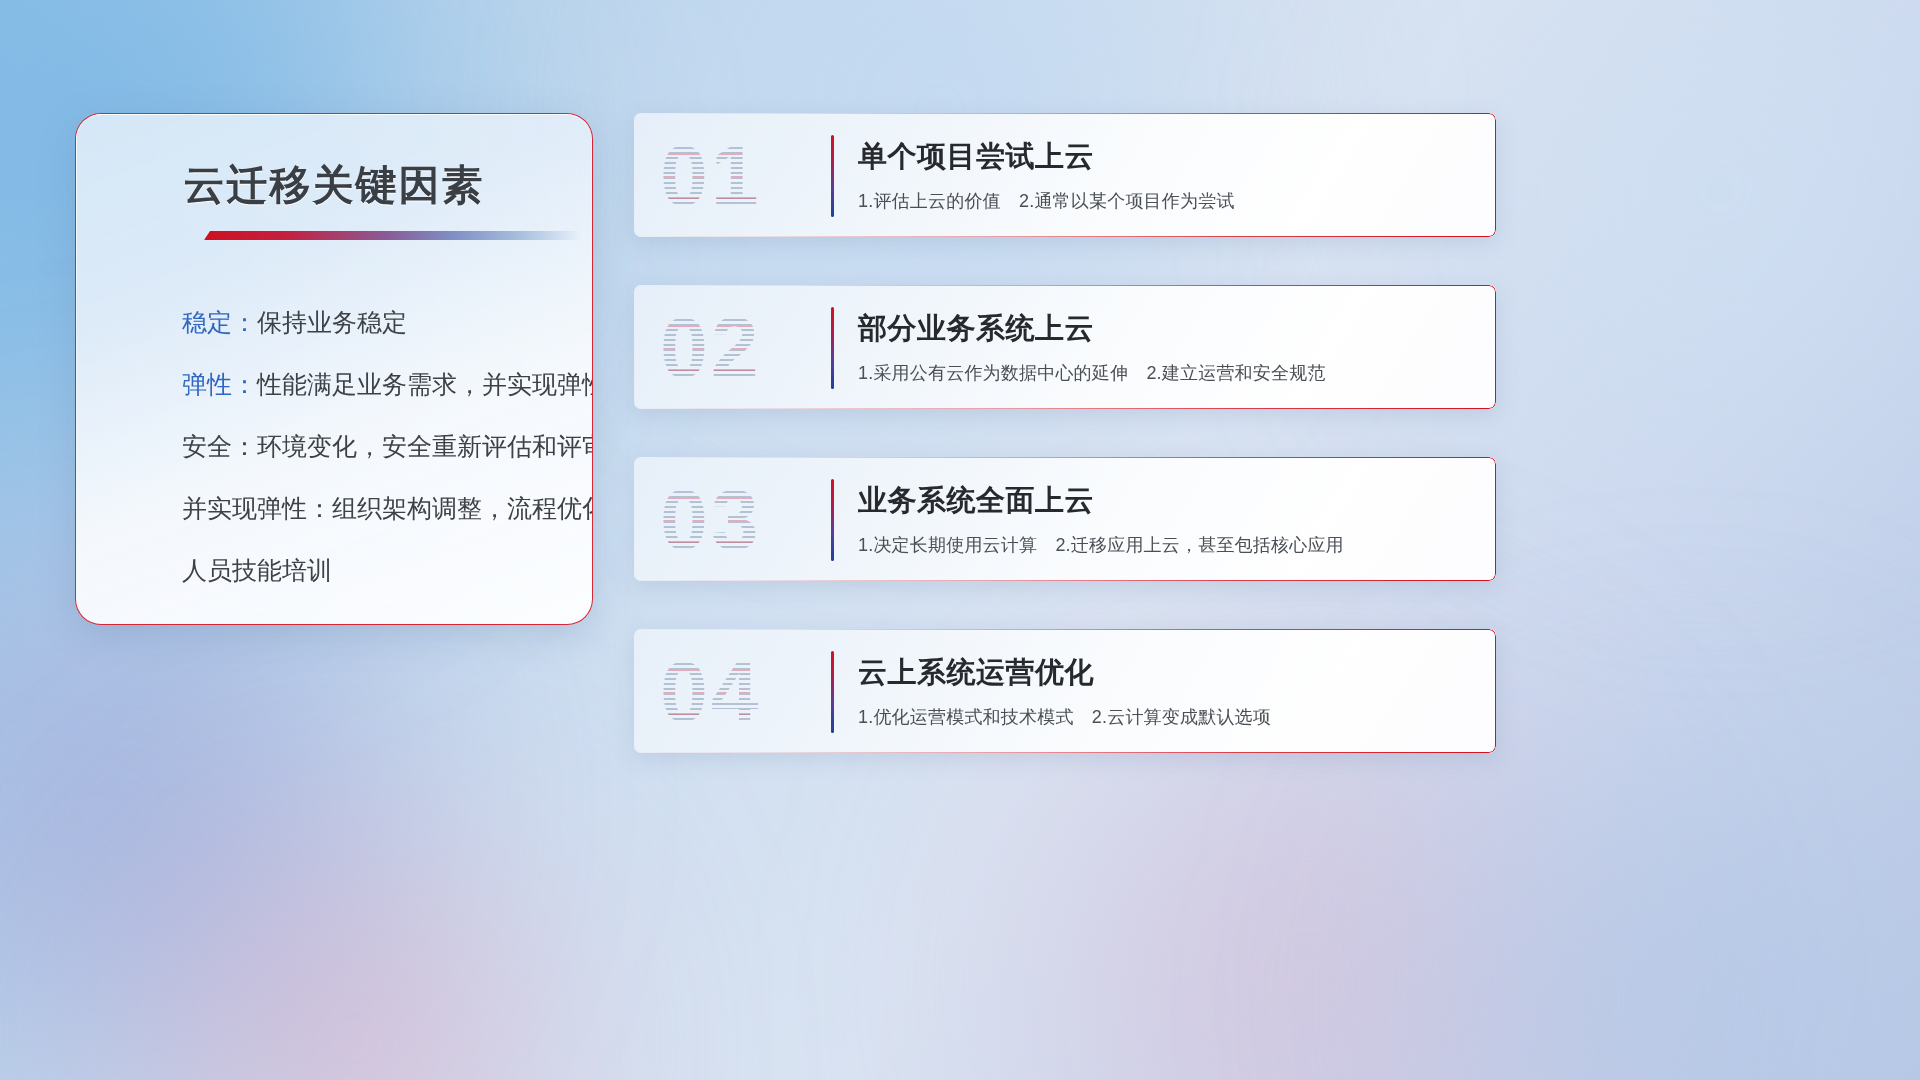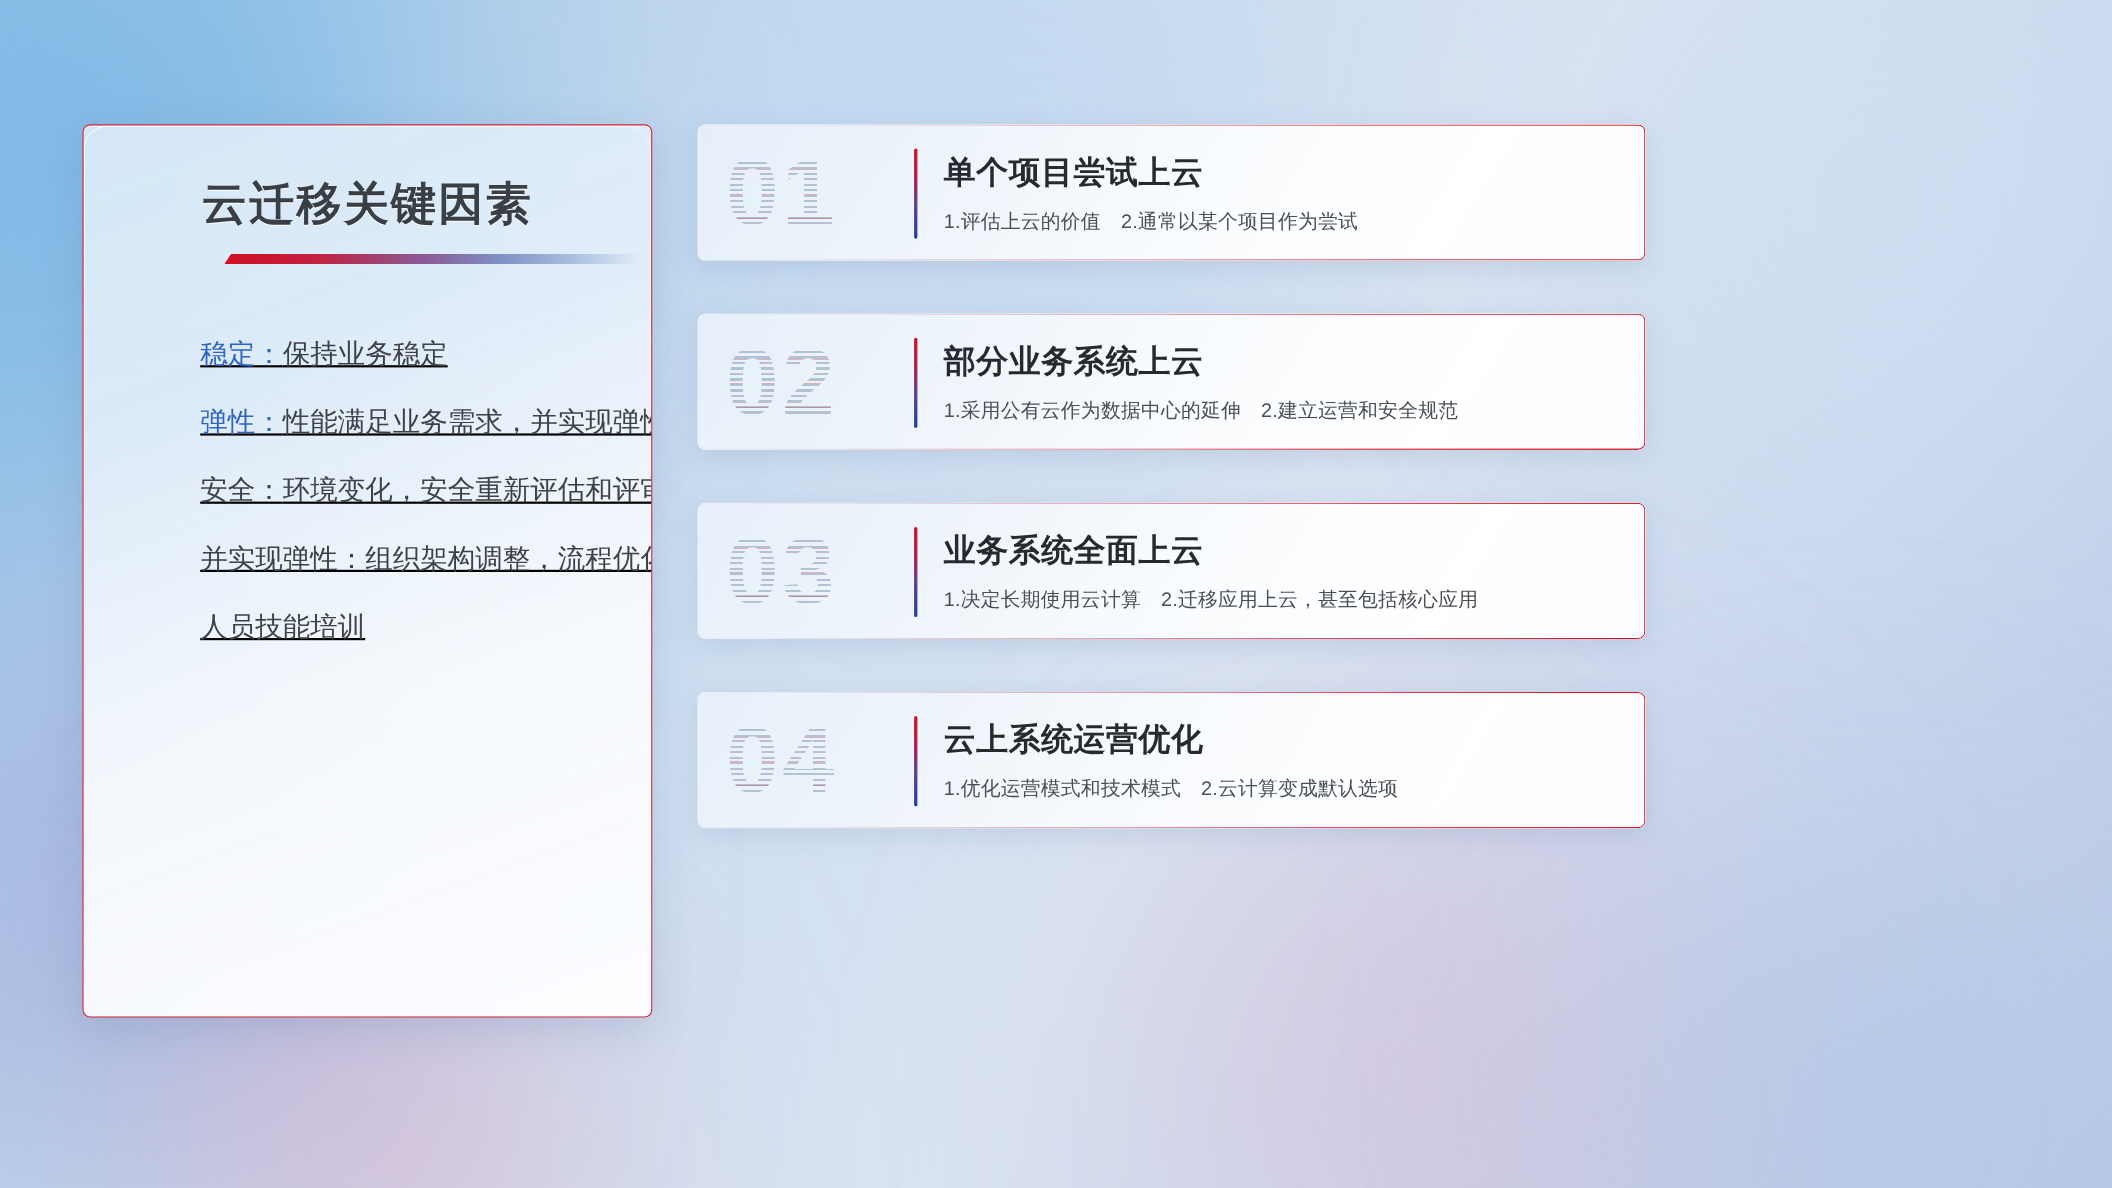--- a/index.html
+++ b/index.html
@@ -31,22 +31,22 @@
   .b6{ left:560px; top:-200px; width:760px; height:620px;
        background:radial-gradient(circle at 50% 50%,rgba(188,214,240,.85),rgba(188,214,240,0) 70%); }
   .b7{ right:-120px; bottom:-240px; width:700px; height:640px;
        background:radial-gradient(circle at 50% 50%,rgba(176,198,230,.8),rgba(176,198,230,0) 70%); }
 
   
   #stage{ position:absolute; inset:0; z-index:2; }
 
   
   #left-panel{
-    position:absolute; left:75px; top:113px; width:518px; height:812px;
-    border-radius:7px;
+    position:absolute; left:75px; top:113px; width:518px; height:512px;
+    border-radius:26px;
     background:linear-gradient(160deg,rgba(219,235,248,.93) 0%,rgba(229,239,250,.90) 30%,rgba(247,250,253,.96) 62%,rgba(252,253,255,.99) 100%);
     border:1.6px solid rgba(211,23,37,.92);
     box-shadow:0 10px 36px rgba(90,120,160,.22), inset 0 1px 0 rgba(255,255,255,.85);
     overflow:hidden;
   }
   #left-panel::before{
     content:""; position:absolute; inset:0; border-radius:22px;
     border:1.6px solid transparent;
     background:linear-gradient(150deg,rgba(255,255,255,.95),rgba(255,255,255,.25) 45%,rgba(255,255,255,0) 70%) border-box;
     -webkit-mask:linear-gradient(#000 0 0) padding-box,linear-gradient(#000 0 0);
@@ -60,21 +60,21 @@
     color:#3a3f45;
     text-shadow:0 1px 0 rgba(255,255,255,.9);
   }
   #title-rule{
     position:absolute; left:128px; top:117px; width:378px; height:9px;
     background:linear-gradient(90deg,#cf1020 0%,#c42040 22%,#8a5a96 48%,#7f8fc4 66%,#a9c0de 84%,rgba(190,212,234,0) 100%);
     clip-path:polygon(1.6% 0,100% 0,100% 100%,0 100%);
     border-radius:1px;
   }
   #factor-list{
-    position:absolute; left:106px; right:34px; top:196px;text-decoration:underline;
+    position:absolute; left:106px; right:34px; top:196px;
   }
   .factor{
     font-size:25px; line-height:1.0; color:#3d4247;
     margin-bottom:37px; white-space:nowrap;
   }
   .factor:last-child{ margin-bottom:16px; }
   .f-key{ color:#2f66c0; }
   .f-key.plain{ color:#3d4247; }
 
   

